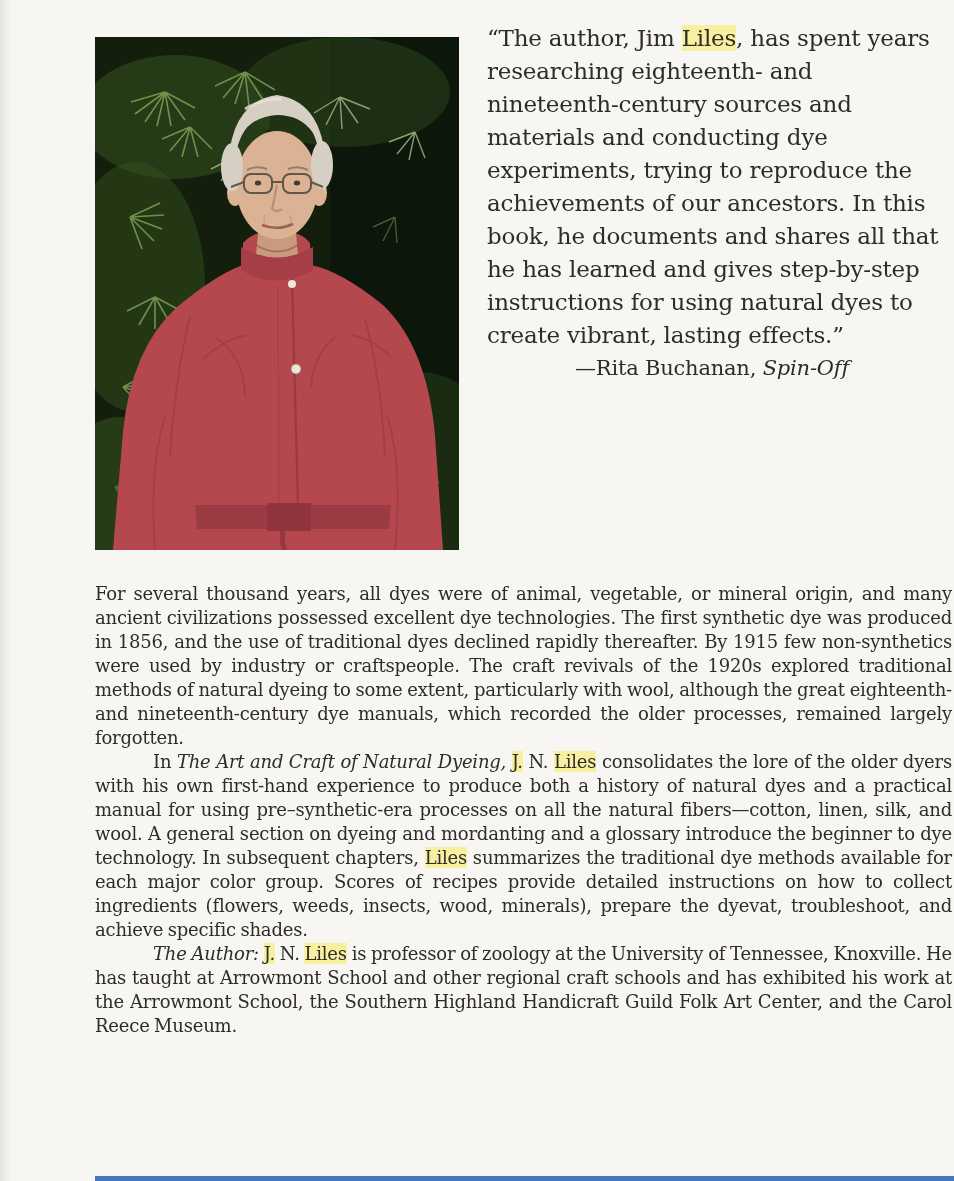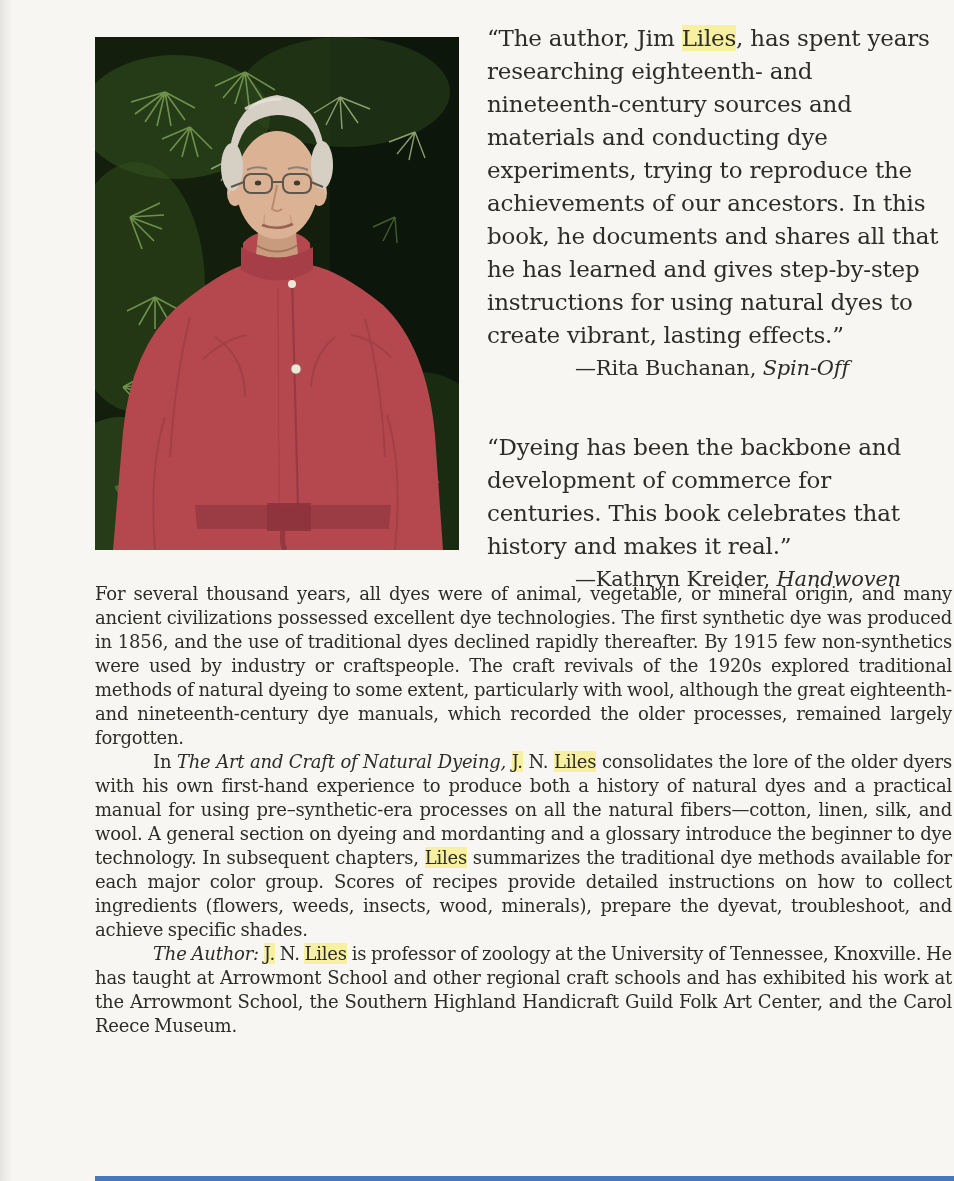--- a/index.html
+++ b/index.html
@@ -155,24 +155,20 @@
       <path d="M170 178 Q168 184 170 189 M195 178 Q197 184 195 189" stroke="#c49a7e" stroke-width="1.5" fill="none" opacity="0.8"></path>
       <path d="M167 188 Q182 194 198 187" stroke="#9a6353" stroke-width="2.5" fill="none"></path>
     </svg>
   </div>
 
   <div class="quotes">
     <div class="quote-block">
       <p class="quote-text"><span>“The author, Jim </span><span class="hl">Liles</span><span>, has spent years researching eighteenth- and nineteenth-century sources and materials and conducting dye experiments, trying to reproduce the achievements of our ancestors. In this book, he documents and shares all that he has learned and gives step-by-step instructions for using natural dyes to create vibrant, lasting effects.”</span></p>
       <p class="attribution"><span>—Rita Buchanan, </span><span class="it">Spin-Off</span></p>
     </div>
-    <div class="quote-block">
-      <p class="quote-text"><span>“Dyeing has been the backbone and development of commerce for centuries. This book celebrates that history and makes it real.”</span></p>
-      <p class="attribution"><span>—Kathryn Kreider, </span><span class="it">Handwoven</span></p>
-    </div>
   </div>
 
   <div class="body-text">
     <p class="para"><span>For several thousand years, all dyes were of animal, vegetable, or mineral origin, and many ancient civilizations possessed excellent dye technologies. The first synthetic dye was produced in 1856, and the use of traditional dyes declined rapidly thereafter. By 1915 few non-synthetics were used by industry or craftspeople. The craft revivals of the 1920s explored traditional methods of natural dyeing to some extent, particularly with wool, although the great eighteenth- and nineteenth-century dye manuals, which recorded the older processes, remained largely forgotten.</span></p>
     <p class="para indent"><span>In </span><span class="it">The Art and Craft of Natural Dyeing,</span><span> </span><span class="hl">J.</span><span> N. </span><span class="hl">Liles</span><span> consolidates the lore of the older dyers with his own first-hand experience to produce both a history of natural dyes and a practical manual for using pre–synthetic-era processes on all the natural fibers—cotton, linen, silk, and wool. A general section on dyeing and mordanting and a glossary introduce the beginner to dye technology. In subsequent chapters, </span><span class="hl">Liles</span><span> summarizes the traditional dye methods available for each major color group. Scores of recipes provide detailed instructions on how to collect ingredients (flowers, weeds, insects, wood, minerals), prepare the dyevat, troubleshoot, and achieve specific shades.</span></p>
     <p class="para indent"><span class="it">The Author:</span><span> </span><span class="hl">J.</span><span> N. </span><span class="hl">Liles</span><span> is professor of zoology at the University of Tennessee, Knoxville. He has taught at Arrowmont School and other regional craft schools and has exhibited his work at the Arrowmont School, the Southern Highland Handicraft Guild Folk Art Center, and the Carol Reece Museum.</span></p>
   </div>
 
   <div class="bottom-line"></div>
 </div>

